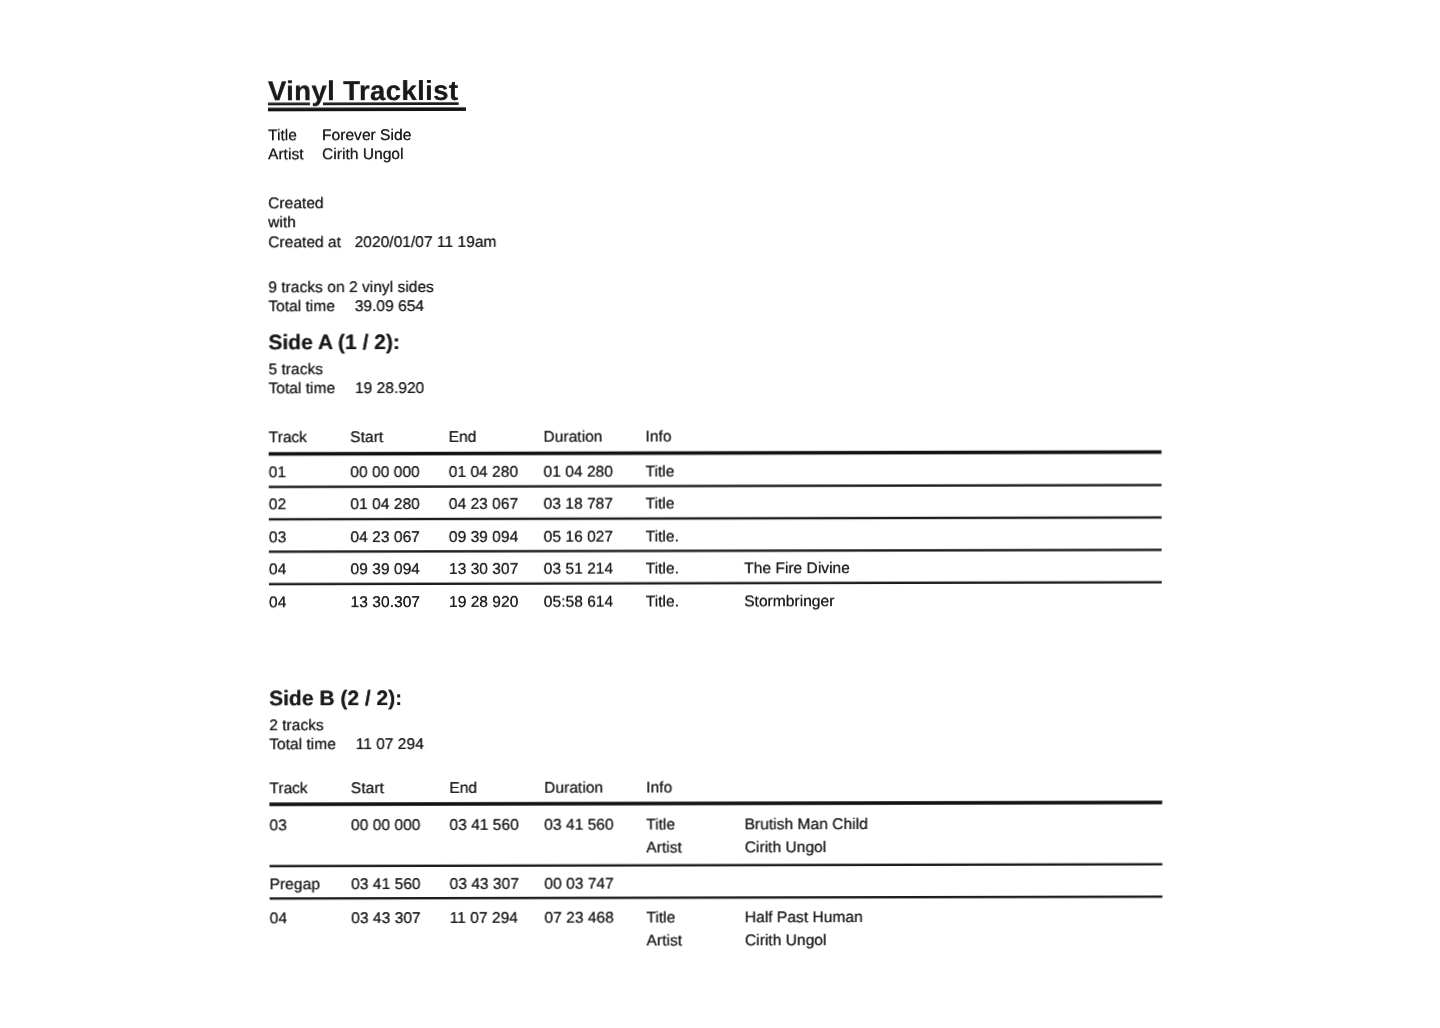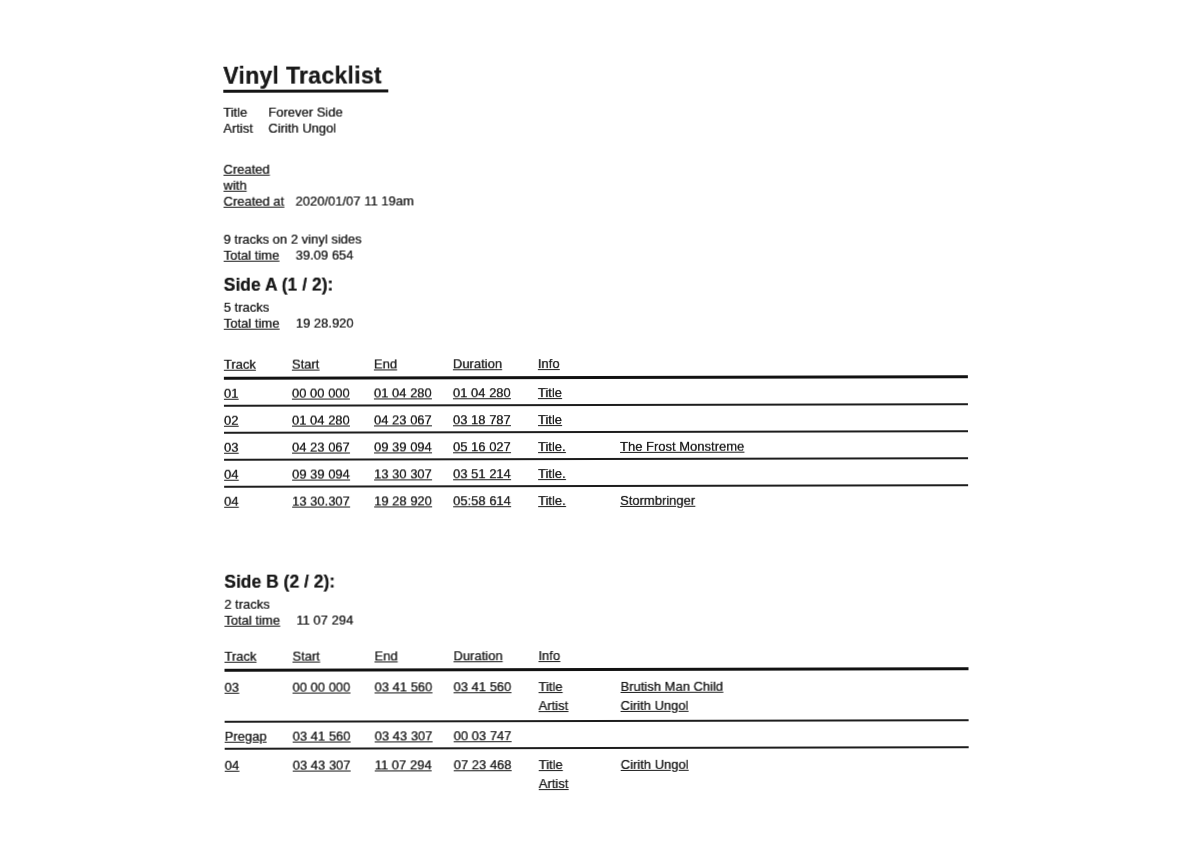--- a/index.html
+++ b/index.html
@@ -23,24 +23,25 @@
   }
   .doc-heading {
     display: inline-block;
     margin: 0 0 12px 0;
     font-size: 23px;
     font-weight: bold;
     line-height: 26px;
     letter-spacing: 0.3px;
     border-bottom: 3px solid #161616;
     padding: 0 6px 1px 0;
+    text-decoration: underline;
   }
   .kv { display: flex; font-size: 13px; line-height: 16px; }
   .kv .lbl { width: 45px; flex: none; }
-  .kv.wide .lbl { width: 72px; flex: none; text-decoration: underline; }
+  .kv.wide .lbl { width: 72px; flex: none; }
   .block-created { margin-top: 25px; }
   .block-summary { margin-top: 22px; }
   .plain-line { font-size: 13px; line-height: 16px; }
   .side-heading {
     margin: 11px 0 0 0;
     font-size: 17.5px;
     font-weight: bold;
     line-height: 21px;
   }
   .side-sub { margin-top: 4px; }
@@ -58,21 +59,21 @@
     border-bottom: 3px solid #141414;
   }
   .tbody-row {
     padding: 6px 0 3px 0;
     line-height: 16px;
     border-bottom: 2px solid #1f1f1f;
   }
   .tbody-row.multi { line-height: 19px; padding-bottom: 5px; }
   .tbody-row.no-border { border-bottom: none; }
   .cellstack span { display: block; }
-  .cell { display: block; text-decoration: underline; }
+  .cell { display: block; }
 </style>
 </head>
 <body>
 
 <div class="sheet">
 
   <h1 class="doc-heading">Vinyl Tracklist</h1>
 
   <div>
     <div class="kv">
@@ -137,29 +138,29 @@
         <span class="cell">03 18 787</span>
         <span class="cell">Title</span>
       </div>
 
       <div class="trow tbody-row">
         <span class="cell">03</span>
         <span class="cell">04 23 067</span>
         <span class="cell">09 39 094</span>
         <span class="cell">05 16 027</span>
         <span class="cell">Title.</span>
-        <span class="cell">The Frost Monstreme</span>
       </div>
 
       <div class="trow tbody-row">
         <span class="cell">04</span>
         <span class="cell">09 39 094</span>
         <span class="cell">13 30 307</span>
         <span class="cell">03 51 214</span>
         <span class="cell">Title.</span>
+        <span class="cell">The Fire Divine</span>
       </div>
 
       <div class="trow tbody-row no-border">
         <span class="cell">04</span>
         <span class="cell">13 30.307</span>
         <span class="cell">19 28 920</span>
         <span class="cell">05:58 614</span>
         <span class="cell">Title.</span>
         <span class="cell">Stormbringer</span>
       </div>
@@ -212,19 +213,20 @@
       <div class="trow tbody-row multi no-border">
         <span class="cell">04</span>
         <span class="cell">03 43 307</span>
         <span class="cell">11 07 294</span>
         <span class="cell">07 23 468</span>
         <span class="cell cellstack">
           <span>Title</span>
           <span>Artist</span>
         </span>
         <span class="cell cellstack">
+          <span>Half Past Human</span>
           <span>Cirith Ungol</span>
         </span>
       </div>
     </div>
   </div>
 
 </div>
 
 </body></html>

